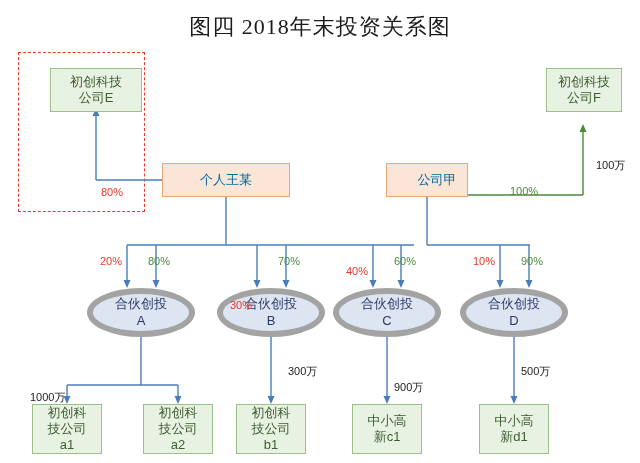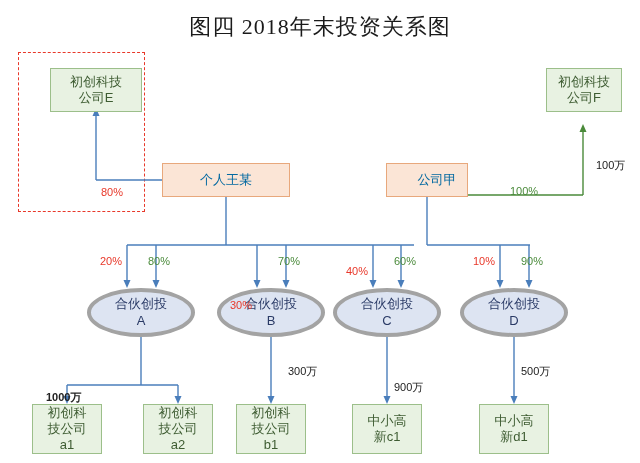--- a/index.html
+++ b/index.html
@@ -51,21 +51,21 @@
     color: #3e5c32;
   }
   .box-orange {
     background: #fbe5d6;
     border: 1px solid #e8a87c;
     color: #0369a1;
     font-size: 13px;
   }
   .ellipse {
     background: #dde4f2;
-    border: 4px solid #a3a3a3;
+    border: 6px solid #a3a3a3;
     border-radius: 50%;
     color: #2a3a66;
   }
   .lbl {
     position: absolute;
     font-size: 11px;
     white-space: nowrap;
   }
   .lbl-red { color: #e8382a; }
   .lbl-green { color: #4a8a3a; }
@@ -177,18 +177,18 @@
 
   <div class="lbl lbl-red" style="left:100px; top:255px;">20%</div>
   <div class="lbl lbl-green" style="left:148px; top:255px;">80%</div>
   <div class="lbl lbl-red" style="left:230px; top:255px;margin-top:44px;">30%</div>
   <div class="lbl lbl-green" style="left:278px; top:255px;">70%</div>
   <div class="lbl lbl-red" style="left:346px; top:265px;">40%</div>
   <div class="lbl lbl-green" style="left:394px; top:255px;">60%</div>
   <div class="lbl lbl-red" style="left:473px; top:255px;">10%</div>
   <div class="lbl lbl-green" style="left:521px; top:255px;">90%</div>
 
-  <div class="lbl lbl-dark" style="left:46px; top:378px;font-weight:bold;">1000万</div>
+  <div class="lbl lbl-dark" style="left:30px; top:378px;">1000万</div>
   <div class="lbl lbl-dark" style="left:288px; top:352px;">300万</div>
   <div class="lbl lbl-dark" style="left:394px; top:368px;">900万</div>
   <div class="lbl lbl-dark" style="left:521px; top:352px;">500万</div>
 
 </div>
 
 </body></html>

